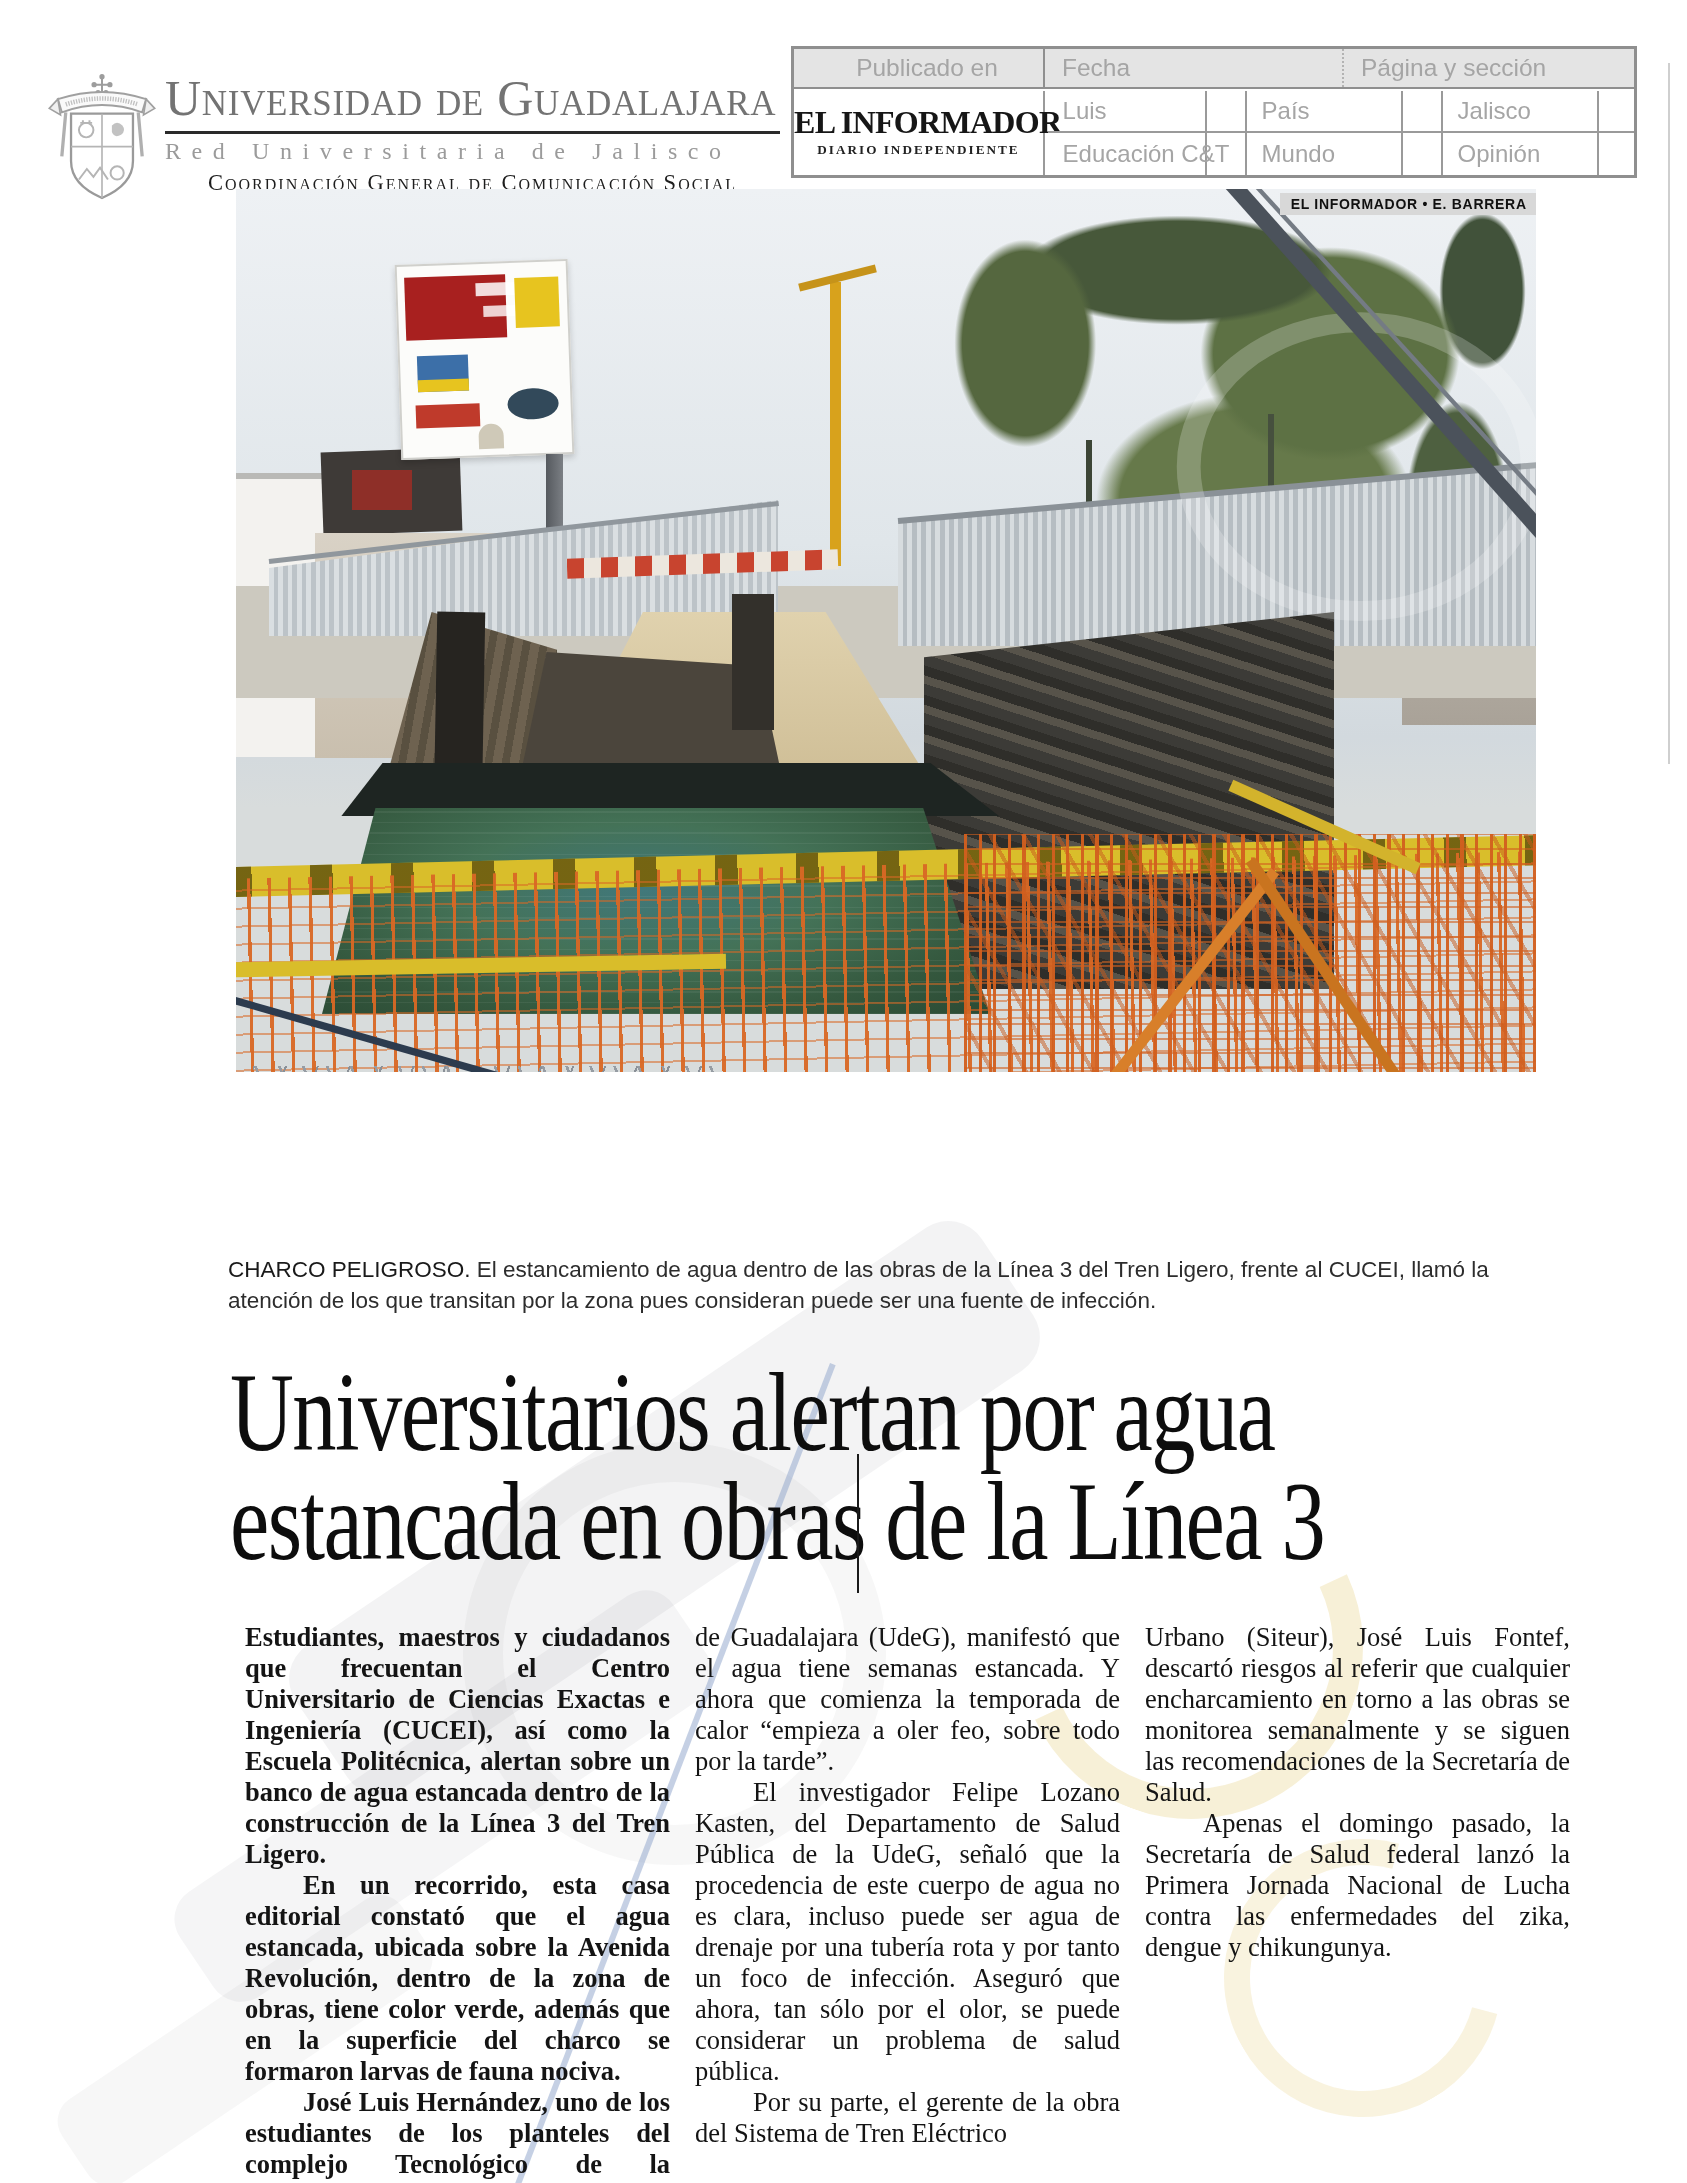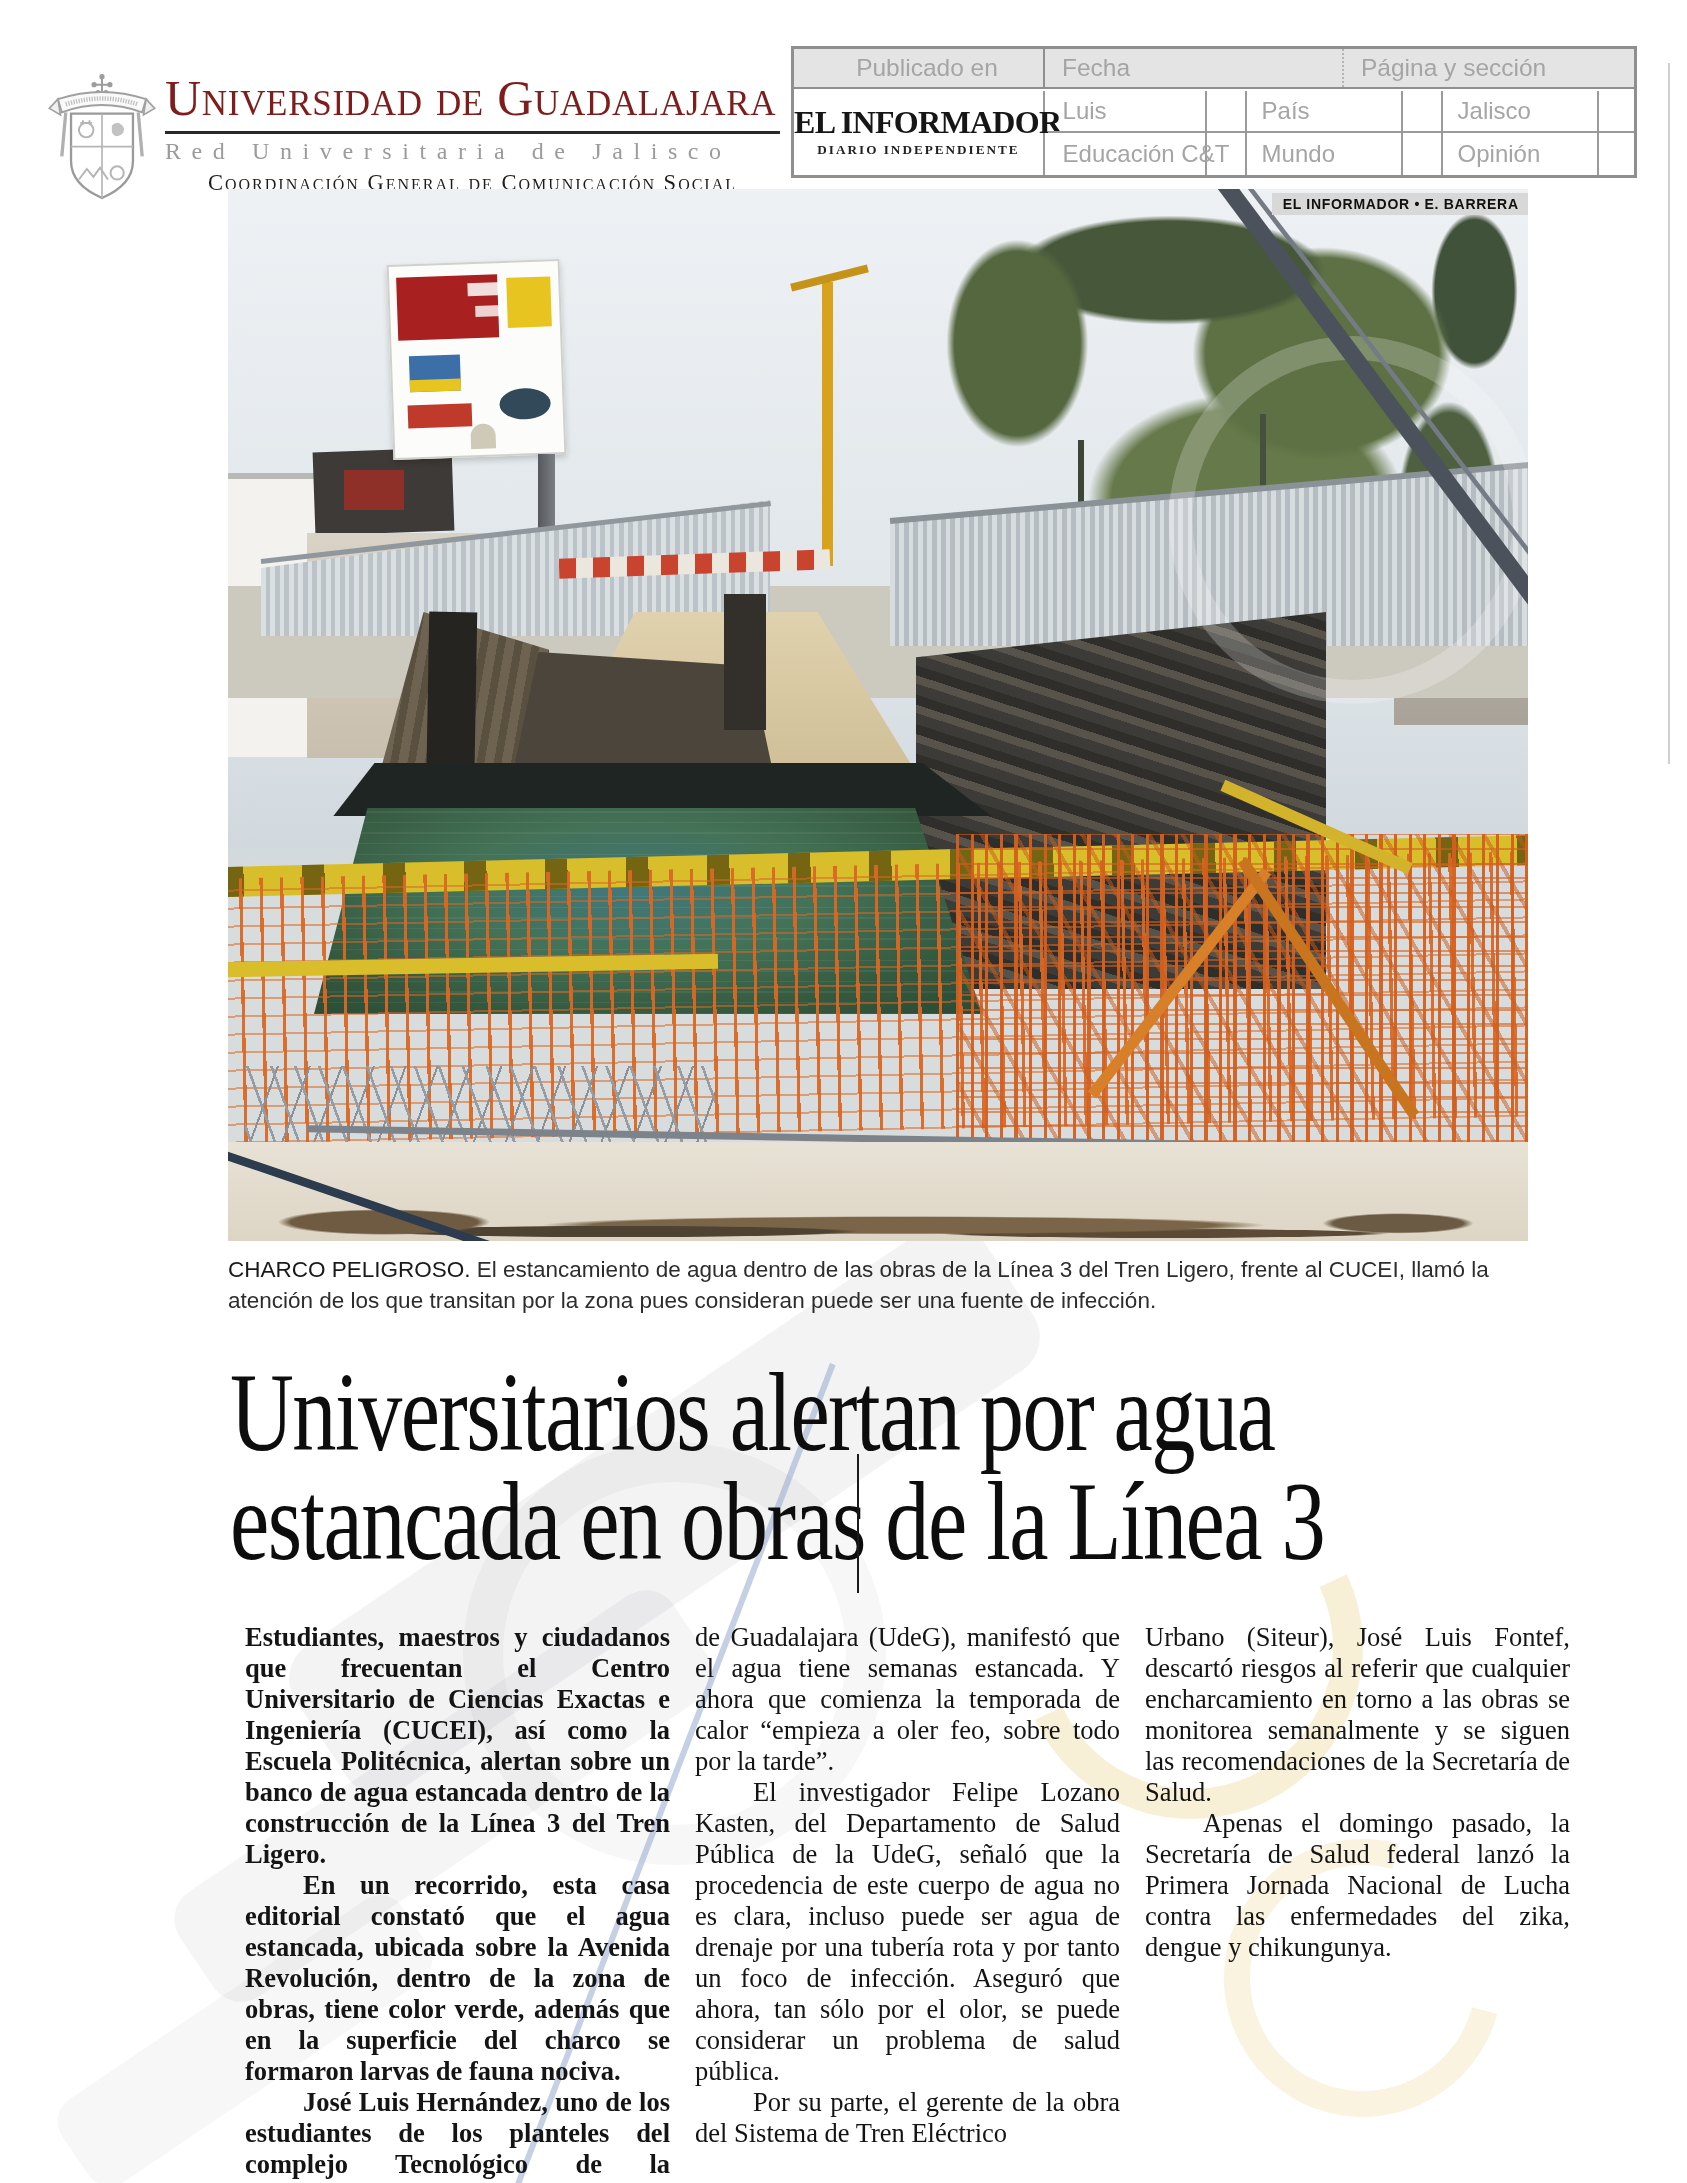--- a/index.html
+++ b/index.html
@@ -19,21 +19,21 @@
   .wm-blue { left:830px; top:1363px; width:6px; height:939px; background:rgba(150,170,205,0.55); transform:rotate(21deg); transform-origin:top left; }
   .wm-yellow1 { left:1019px; top:1475px; width:344px; height:344px; border:30px solid rgba(233,213,140,0.35); border-radius:50%; border-left-color:transparent; border-top-color:transparent; transform:rotate(20deg); }
   .wm-yellow2 { left:1224px; top:1839px; width:278px; height:278px; border:26.5px solid rgba(233,213,140,0.28); border-radius:50%; border-right-color:transparent; transform:rotate(-30deg); }
 
   
   .udg-header { position:absolute; left:46px; top:69px; width:734px; height:142px; }
   .udg-crest { position:absolute; left:0; top:3.3px; width:112px; height:136px; }
   .udg-text { position:absolute; left:119px; top:0; width:615px; }
   .udg-title {
     font-family:"Liberation Serif", serif; font-variant:small-caps;
-    font-size:50px; letter-spacing:0.7px; color:#7f1d1d; white-space:nowrap;
+    font-size:50px; letter-spacing:0.7px; color:#737373; white-space:nowrap;
     border-bottom:3.3px solid #2a2a2a; padding-bottom:4px; width:615px;
   }
   .udg-network {
     margin-top:4px; font-family:"Liberation Serif", serif;
     font-size:24px; color:#9b9b9b; letter-spacing:10.6px; white-space:nowrap;
   }
   .udg-office {
     margin-top:5.3px; text-align:center; font-family:"Liberation Serif", serif;
     font-variant:small-caps; font-size:22.5px; letter-spacing:2px; color:#1d1d1d; white-space:nowrap;
   }
@@ -51,21 +51,21 @@
   .cf-grid { position:absolute; left:254px; top:42px; right:0; bottom:0; display:grid; grid-template-columns:159px 40px 156px 40px 156px 1fr; grid-template-rows:1fr 1fr; }
   .cf-cell { border-right:2px solid #9a9a9a; border-bottom:2px solid #9a9a9a; }
   .cf-cell.rowlast { border-bottom:none; }
   .cf-cell.collast { border-right:none; }
   .cf-cat { font-family:"Liberation Sans", sans-serif; font-size:24px; color:#a5a5a5; display:flex; align-items:center; padding-left:14.6px; white-space:nowrap; }
 
   
   .edge-hairline { position:absolute; left:1668px; top:63px; width:2px; height:701px; background:#cfcfcf; }
 
   
-  .photo { position:absolute; left:228px; top:189px; width:1300px; height:1052px; overflow:hidden; background:#e8ecef; }
+  .photo { position:absolute; left:236px; top:189px; width:1300px; height:883px; overflow:hidden; background:#e8ecef; }
   .ph { position:absolute; }
   .ph-sky { inset:0; background:linear-gradient(#eef1f4 0%, #e0e6ea 40%, #d2d9de 62%, #d8dcdc 70%); }
   .ph-trees-r { left:675px; top:-13.2px; width:635px; height:523px;
     background:
       radial-gradient(closest-side at 18% 32%, #55673f 0 55%, transparent 62%),
       radial-gradient(closest-side at 42% 18%, #47583a 0 52%, transparent 58%),
       radial-gradient(closest-side at 66% 34%, #5d7144 0 54%, transparent 60%),
       radial-gradient(closest-side at 90% 22%, #41523a 0 62%, transparent 68%),
       radial-gradient(closest-side at 54% 62%, #66794a 0 46%, transparent 54%),
       radial-gradient(closest-side at 86% 64%, #4e6040 0 52%, transparent 58%);

